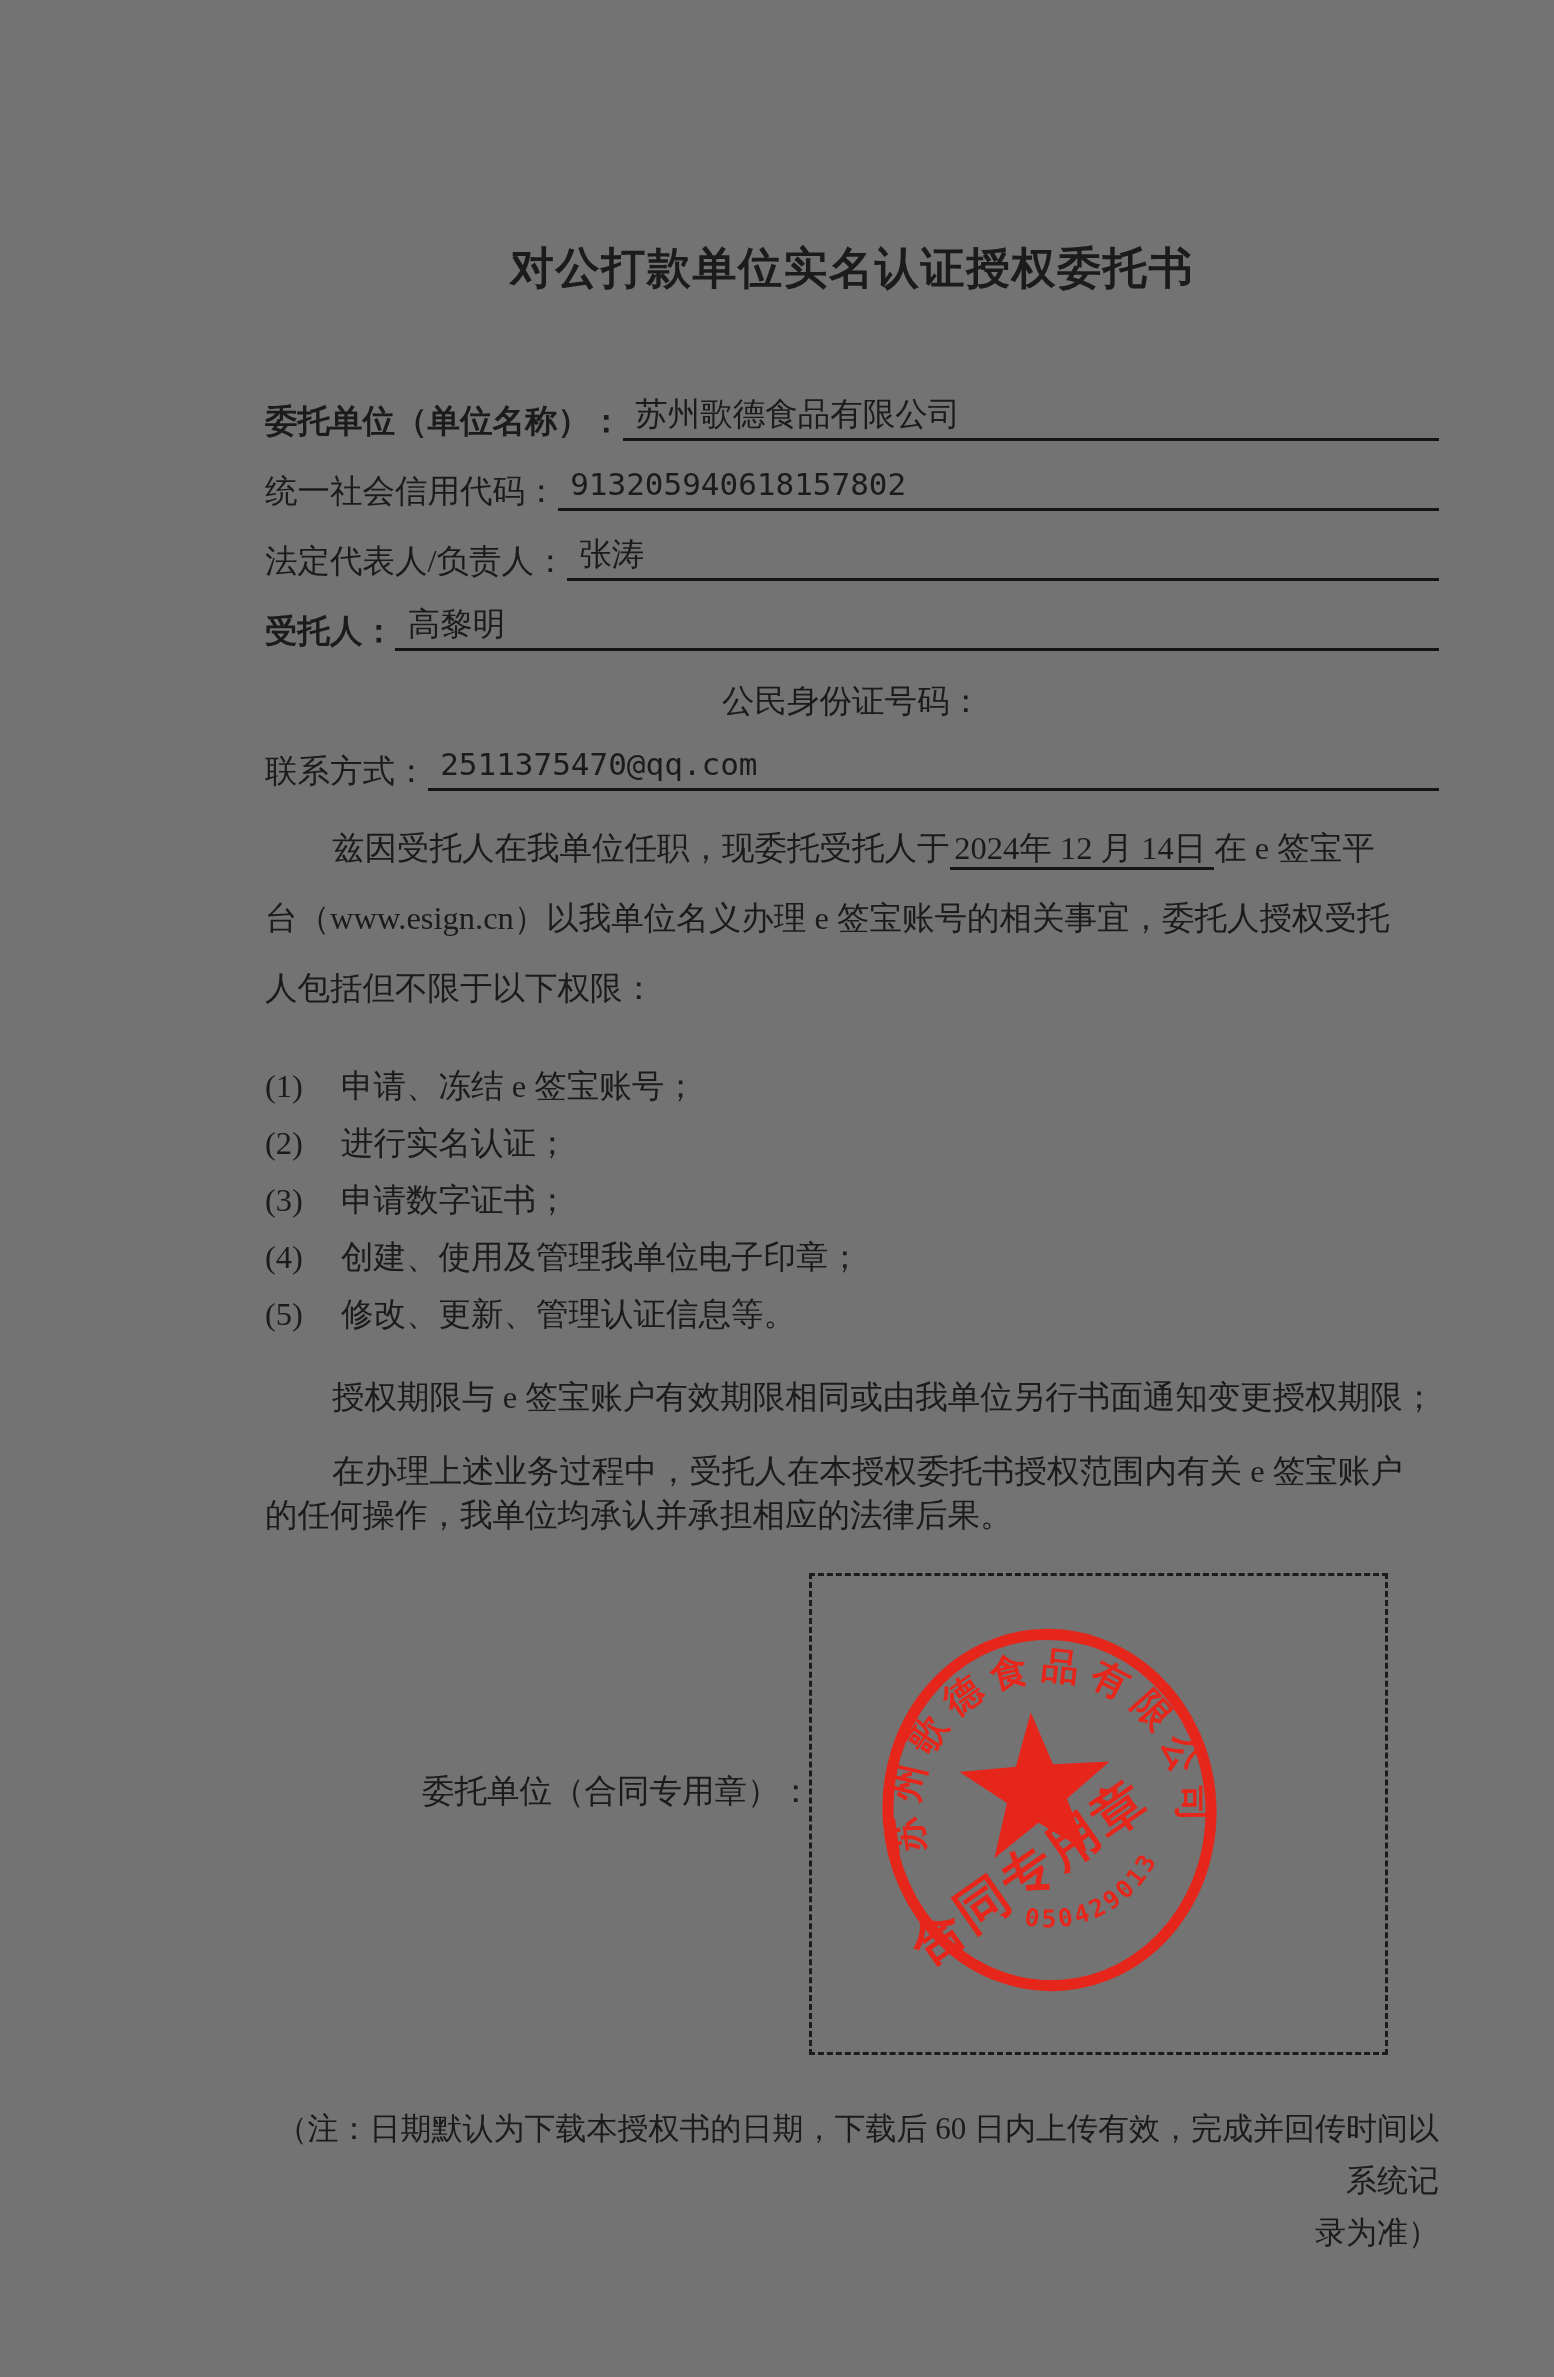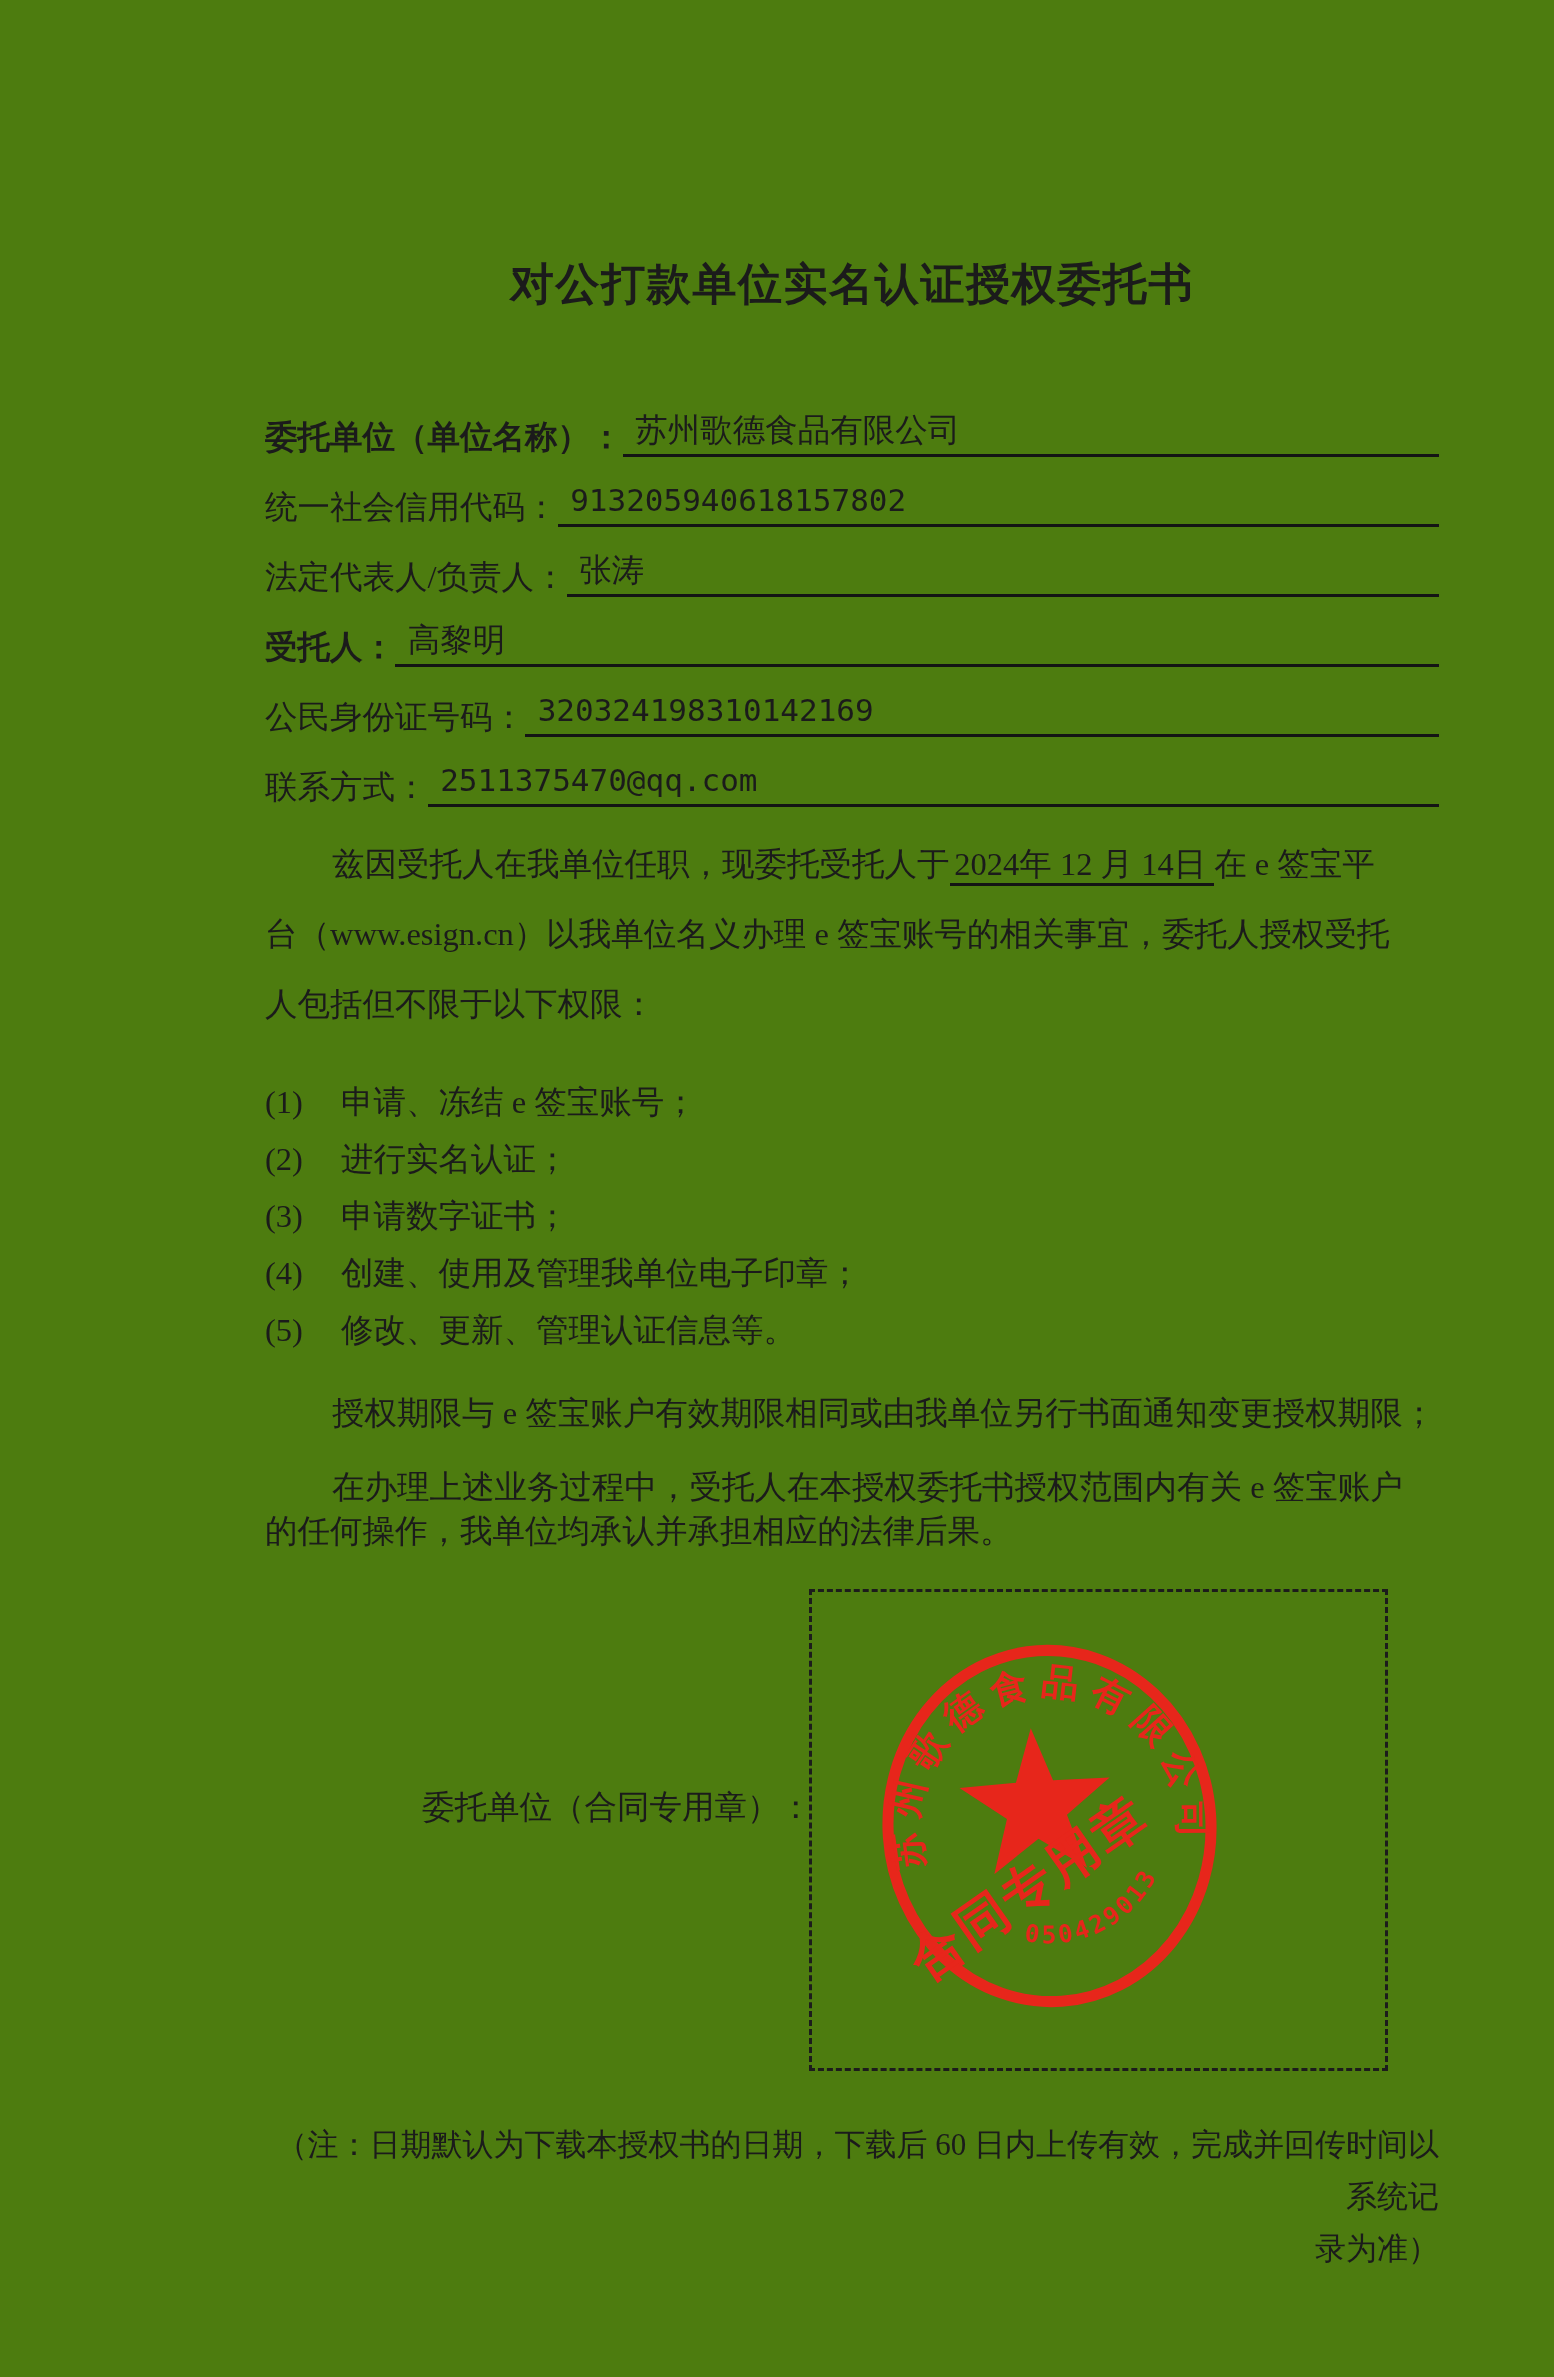--- a/index.html
+++ b/index.html
@@ -1,24 +1,24 @@
 <!DOCTYPE html>
 <html style="font-size:12.7px"><head>
 <meta charset="utf-8">
 <style>
   html,body{margin:0;padding:0;background:#9a9a9a;}
   .page{
     position:relative;
     width:1555px;height:2377px;
-    background:#4d7c0f;
+    background:#737373;
     font-family:"Liberation Serif","DejaVu Serif",serif;
     color:#1b1b1b;
     overflow:hidden;
     box-sizing:border-box;
-    padding:16px 116px 0 265px;
+    padding:0 116px 0 265px;
   }
   .doc-title{
     margin-top:244px;
     text-align:center;
     font-size:44px;
     font-weight:bold;
     letter-spacing:1.6px;
     line-height:1.15;
   }
   
@@ -121,21 +121,20 @@
     <div class="field-row">
       <span class="label">法定代表人/负责人：</span>
       <span class="fill"><span>张涛</span></span>
     </div>
     <div class="field-row bold">
       <span class="label">受托人：</span>
       <span class="fill"><span>高黎明</span></span>
     </div>
     <div class="field-row">
       <span class="label">公民身份证号码：</span>
-      <span class="fill"><span class="num-text">320324198310142169</span></span>
     </div>
     <div class="field-row">
       <span class="label">联系方式：</span>
       <span class="fill"><span class="num-text">2511375470@qq.com</span></span>
     </div>
   </div>
 
   <div class="para1">
     <div><span class="indent">兹因受托人在我单位任职，现委托受托人于</span><span class="date-underline">2024年 12 月 14日</span><span>在 e 签宝平</span></div>
     <div>台（www.esign.cn）以我单位名义办理 e 签宝账号的相关事宜，委托人授权受托</div>

